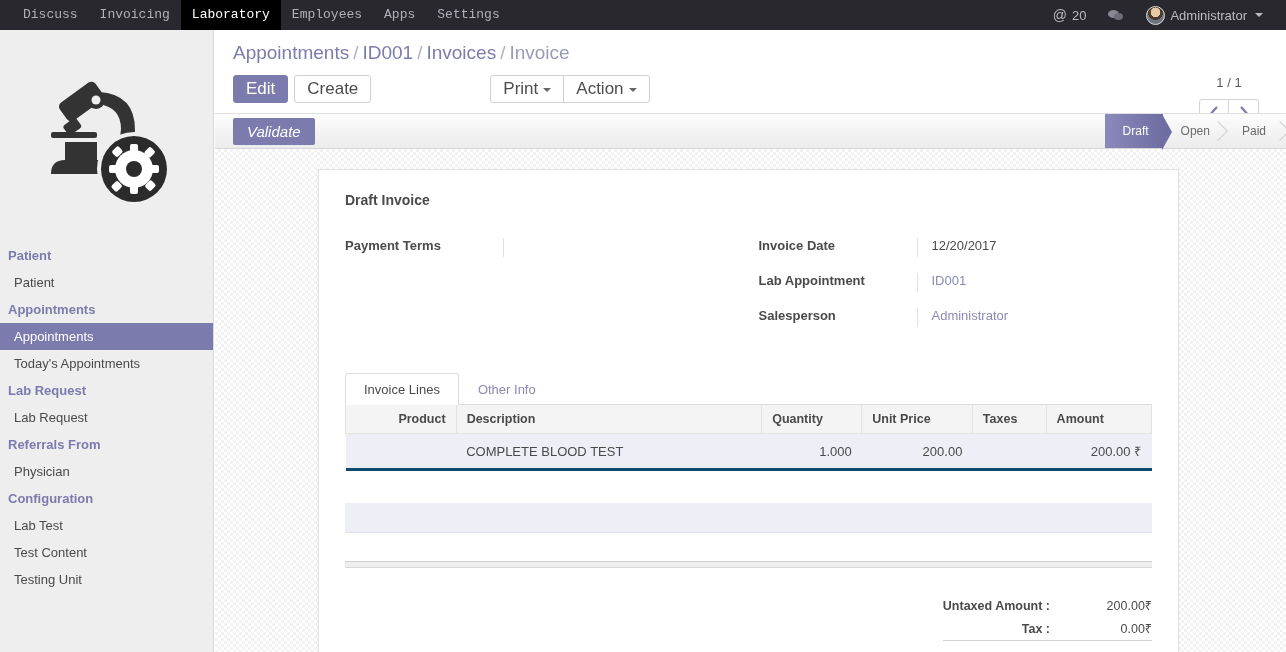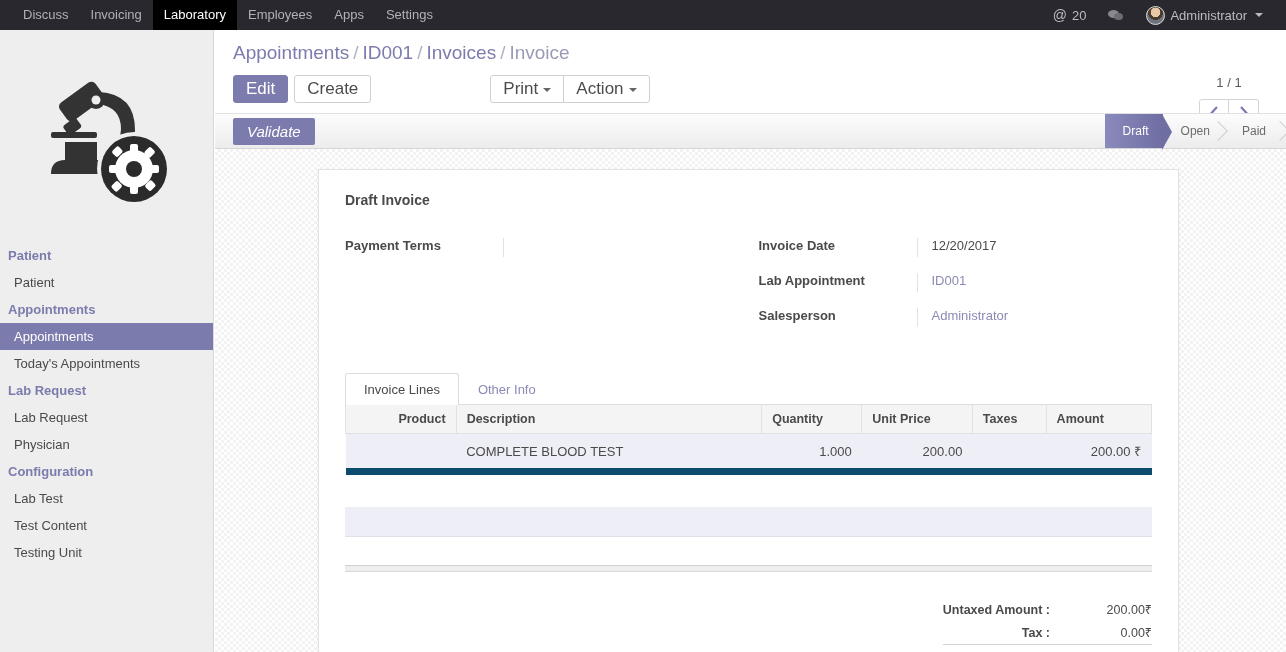--- a/index.html
+++ b/index.html
@@ -22,20 +22,21 @@
   }
   #topbar-menu { display: flex; align-items: stretch; margin-left: 12px; }
   .tb-item {
     display: flex; align-items: center;
     padding: 0 11px;
     color: #b3b0b8;
     font-size: 13px;
     line-height: 30px;
     white-space: nowrap;
     cursor: pointer;
+    font-family: Liberation Mono, monospace;
   }
   .tb-item.active { background: #000; color: #fff; }
   #topbar-right {
     margin-left: auto; display: flex; align-items: center;
     padding-right: 12px; gap: 0px;
   }
   .tb-r-item {
     display: flex; align-items: center; gap: 5px;
     color: #bdbac2; padding: 0 11px; font-size: 13px; cursor: pointer;
   }
@@ -203,21 +204,21 @@
   }
 
   
   #lines { width:100%; border-collapse: collapse; }
   #lines th {
     background:#f4f4f4; border:1px solid #e2e2e2; border-top:none;
     font-size:12.5px; color:#4a4a4a; text-align:left;
     padding:7px 10px; font-weight:bold;
   }
   #lines td {
-    background:#eeeef7; border-bottom:7px solid #0c4a6e;
+    background:#eeeef7; border-bottom:3px solid #0c4a6e;
     font-size:13px; color:#4a4a4a; padding:8px 10px;
   }
   .num { text-align:right; }
 
   #add-row {
     margin-top:32px; height:30px; background:#eeeef7; border-bottom:1px solid #e0e0e8;
   }
   #thick-rule { margin-top:28px; height:7px; background:#eeeeee; border-top:1px solid #d0d0d0; border-bottom:1px solid #d8d8d8;}
 
   
@@ -291,20 +292,21 @@
     </svg>
   </div>
   <div id="sidebar-menu">
       <div class="menu-header">Patient</div>
       <div class="menu-item">Patient</div>
       <div class="menu-header">Appointments</div>
       <div class="menu-item active">Appointments</div>
       <div class="menu-item">Today's Appointments</div>
       <div class="menu-header">Lab Request</div>
       <div class="menu-item">Lab Request</div>
+      <div class="menu-header">Referrals From</div>
       <div class="menu-item">Physician</div>
       <div class="menu-header">Configuration</div>
       <div class="menu-item">Lab Test</div>
       <div class="menu-item">Test Content</div>
       <div class="menu-item">Testing Unit</div>
     </div>
 </div>
 
 <div id="main">
 

